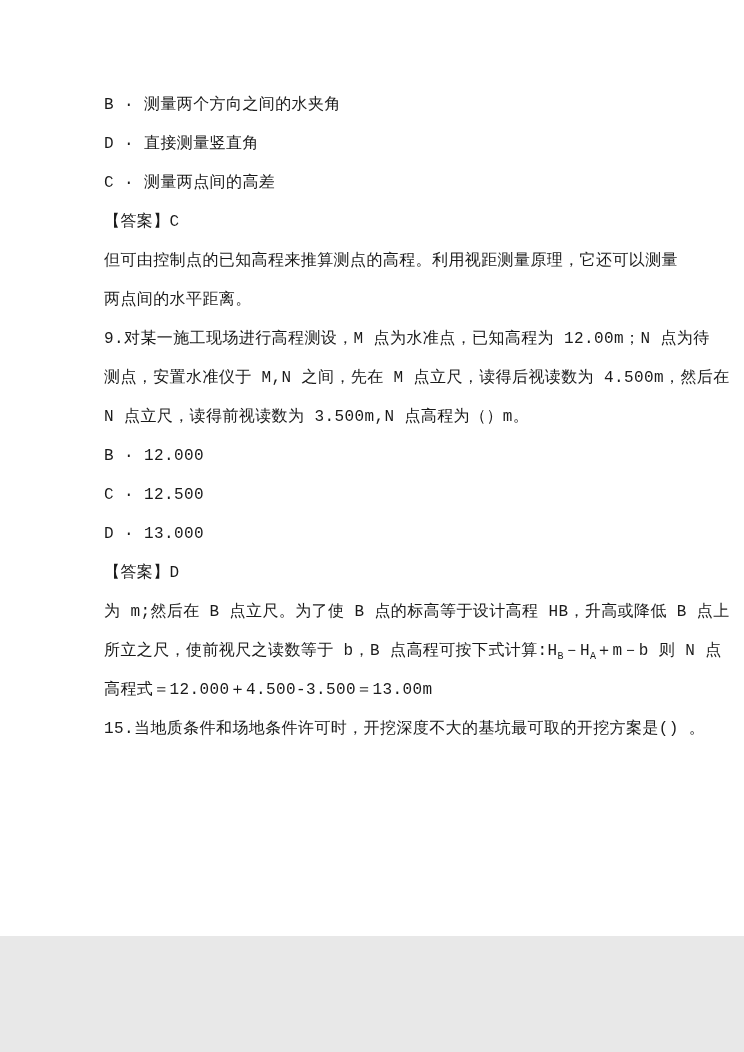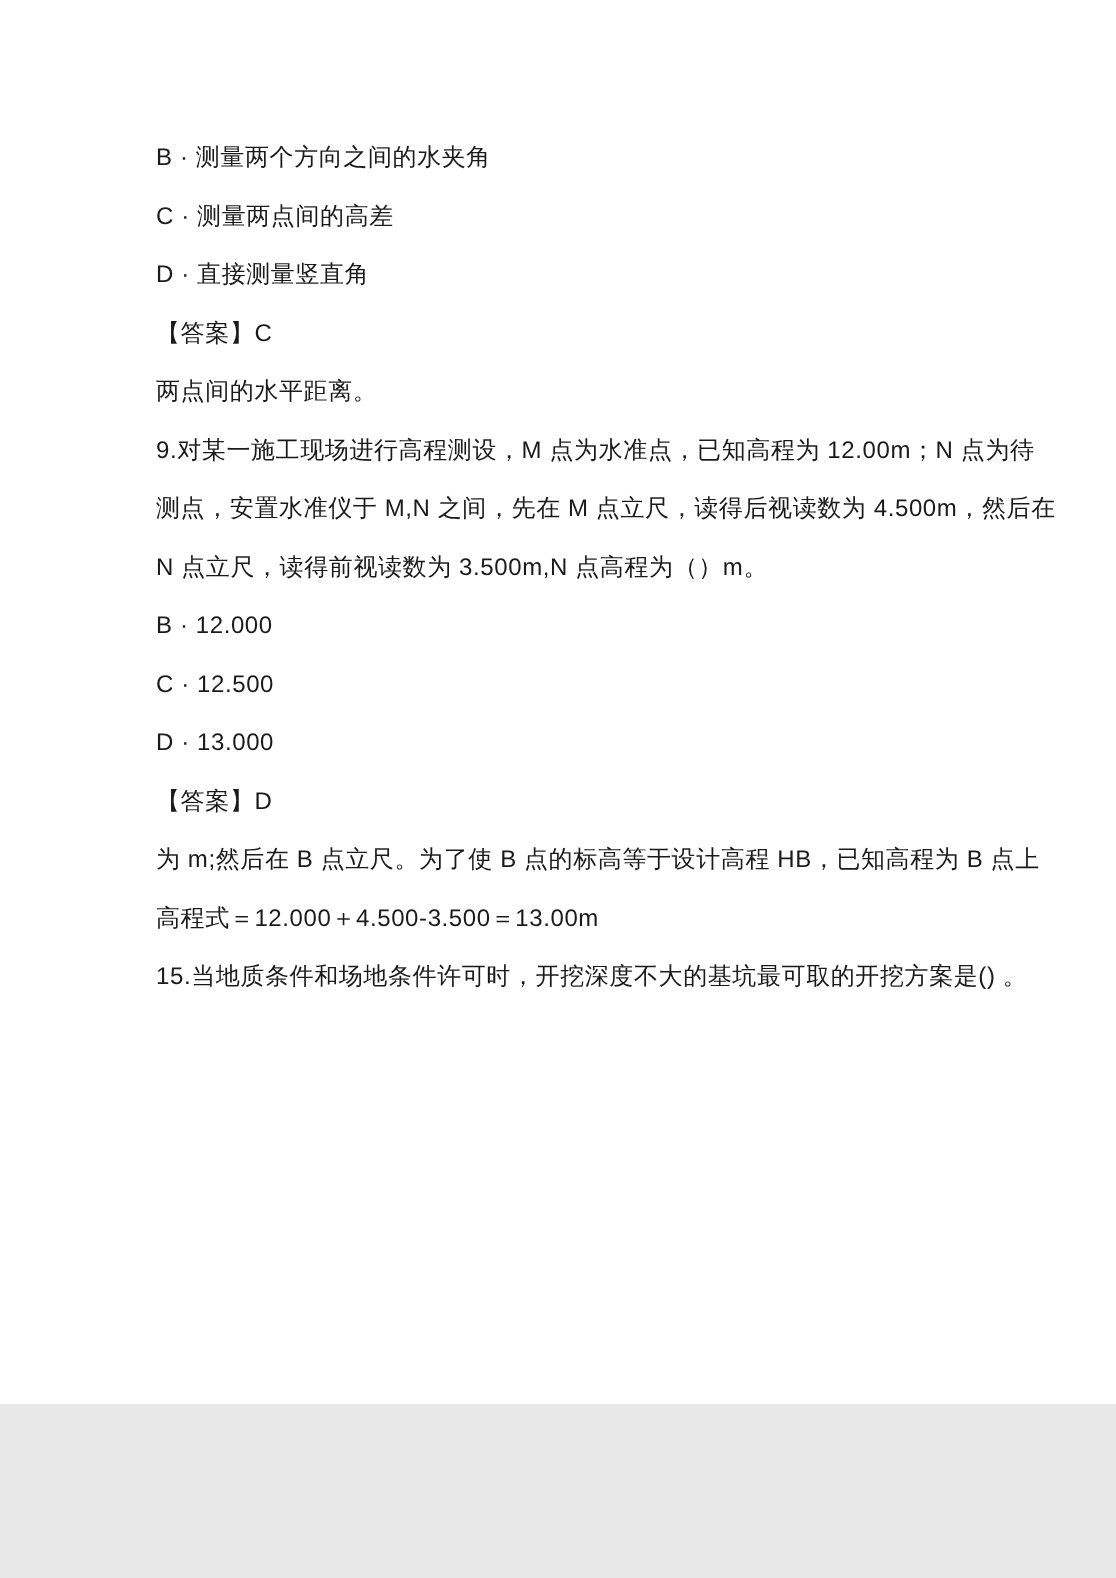--- a/index.html
+++ b/index.html
@@ -7,21 +7,21 @@
     padding: 0;
     background: #e8e8e8;
   }
   .page {
     position: relative;
     width: 744px;
     height: 936px;
     margin: 0 auto;
     background: #ffffff;
     overflow: hidden;
-    font-family: Liberation Sans, sans-serif;
+    font-family: Liberation Mono, monospace;
   }
   .doc-body {
     position: absolute;
     left: 104px;
     top: 86px;
     right: 30px;
     color: #1a1a1a;
   }
   .line {
     height: 39px;
@@ -36,28 +36,30 @@
     vertical-align: -4px;
     letter-spacing: 0;
   }
 </style>
 </head>
 <body>
 
 <div class="page" style="background: rgb(255, 255, 255);">
   <div class="doc-body" style="color: rgb(26, 26, 26);">
       <div class="line line-option">B · 测量两个方向之间的水夹角</div>
+      <div class="line line-option">D · 直接测量竖直角</div>
       <div class="line line-option">C · 测量两点间的高差</div>
-      <div class="line line-option">D · 直接测量竖直角</div>
       <div class="line line-answer">【答案】C</div>
+      <div class="line line-analysis">但可由控制点的已知高程来推算测点的高程。利用视距测量原理，它还可以测量</div>
       <div class="line line-analysis">两点间的水平距离。</div>
       <div class="line line-question">9.对某一施工现场进行高程测设，M 点为水准点，已知高程为 12.00m；N 点为待</div>
       <div class="line line-question">测点，安置水准仪于 M,N 之间，先在 M 点立尺，读得后视读数为 4.500m，然后在</div>
       <div class="line line-question">N 点立尺，读得前视读数为 3.500m,N 点高程为（）m。</div>
       <div class="line line-option">B · 12.000</div>
       <div class="line line-option">C · 12.500</div>
       <div class="line line-option">D · 13.000</div>
       <div class="line line-answer">【答案】D</div>
-      <div class="line line-analysis">为 m;然后在 B 点立尺。为了使 B 点的标高等于设计高程 HB，已知高程为 B 点上</div>
+      <div class="line line-analysis">为 m;然后在 B 点立尺。为了使 B 点的标高等于设计高程 HB，升高或降低 B 点上</div>
+      <div class="line line-analysis">所立之尺，使前视尺之读数等于 b，B 点高程可按下式计算:H<sub>B</sub>－H<sub>A</sub>＋m－b 则 N 点</div>
       <div class="line line-analysis">高程式＝12.000＋4.500-3.500＝13.00m</div>
       <div class="line line-question">15.当地质条件和场地条件许可时，开挖深度不大的基坑最可取的开挖方案是() 。</div>
     </div>
 </div>
 
 </body></html>

